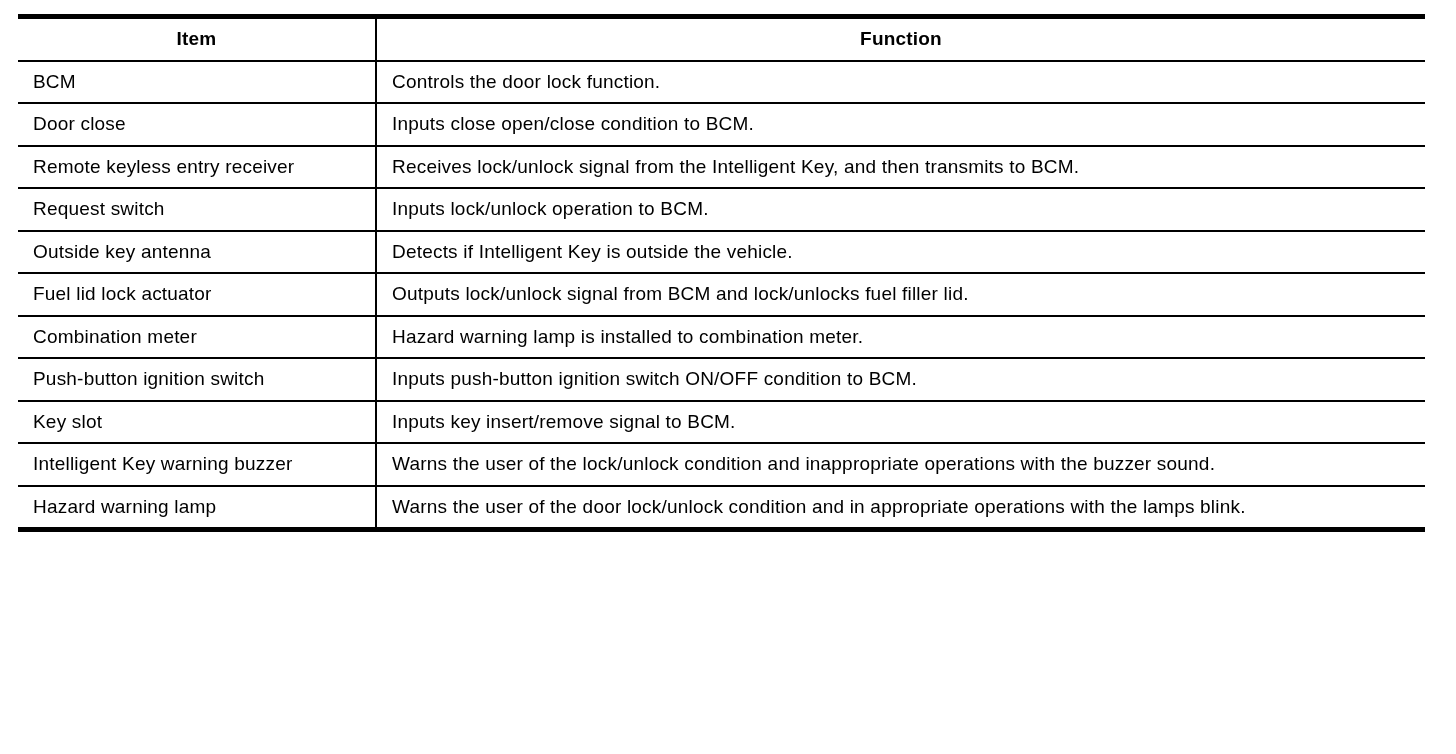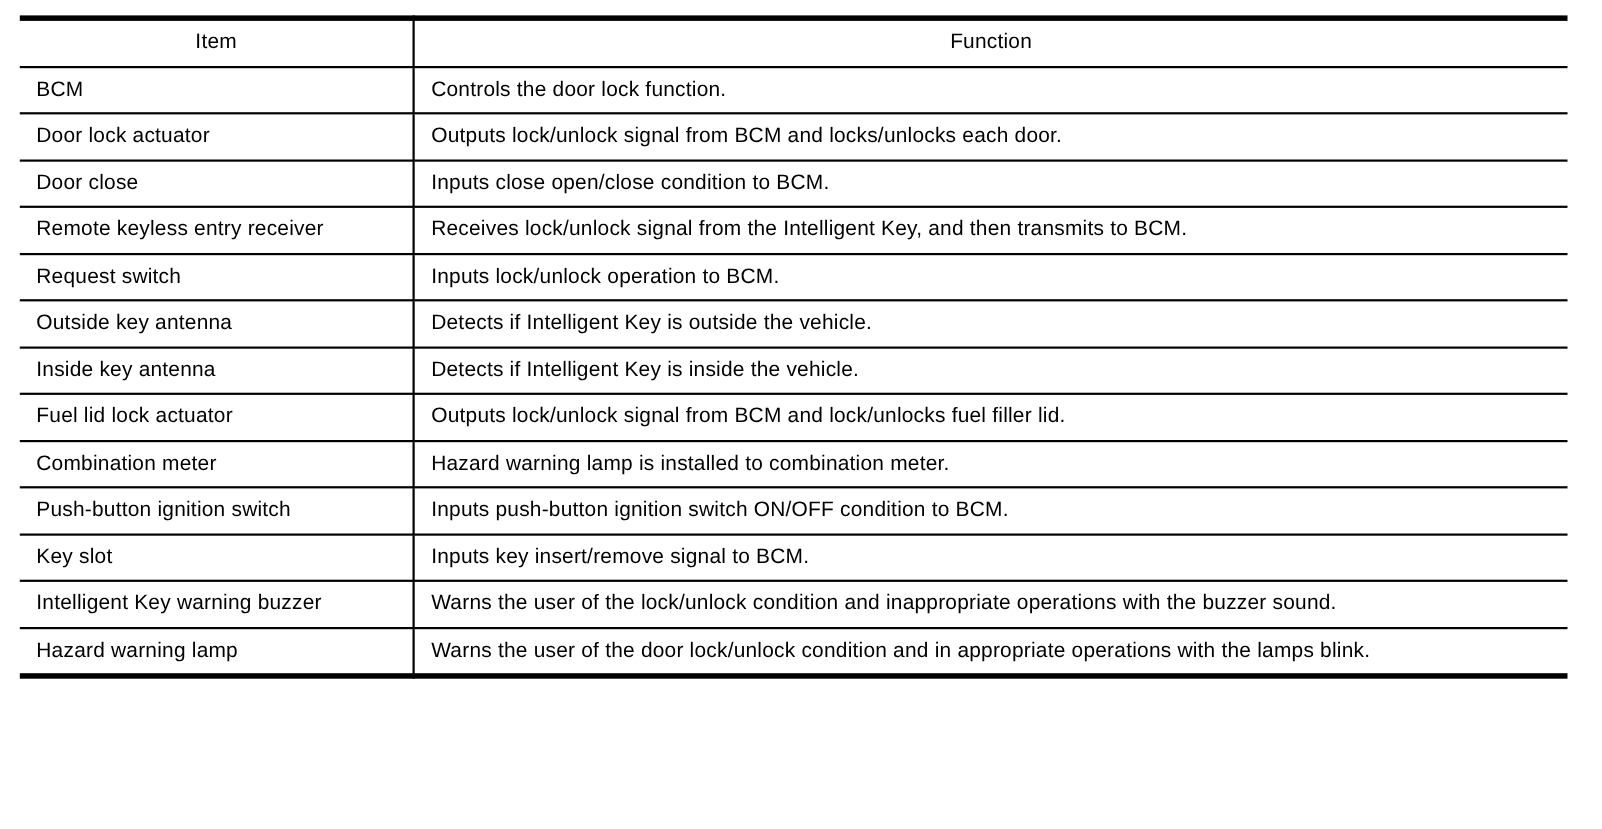--- a/index.html
+++ b/index.html
@@ -37,20 +37,21 @@
     border-bottom: 2px solid #000000;
     vertical-align: middle;
     font-weight: normal;
     white-space: nowrap;
     overflow: hidden;
   }
   table.spec-table col.col-item  { width: 358px; }
   table.spec-table col.col-func  { width: 1049px; }
   table.spec-table th {
     padding: 0;
+    font-weight: bold;
   }
   table.spec-table .item-cell,
   table.spec-table th.item-head {
     border-right: 2px solid #000000;
   }
 </style>
 </head>
 <body>
 
 <div class="page">
@@ -64,42 +65,34 @@
         <th class="item-head">Item</th>
         <th>Function</th>
       </tr>
     </thead>
     <tbody>
       <tr>
         <td class="item-cell">BCM</td>
         <td class="func-cell">Controls the door lock function.</td>
       </tr>
       <tr>
-        <td class="item-cell">Door lock actuator</td>
-        <td class="func-cell">Outputs lock/unlock signal from BCM and locks/unlocks each door.</td>
-      </tr>
-      <tr>
         <td class="item-cell">Door close</td>
         <td class="func-cell">Inputs close open/close condition to BCM.</td>
       </tr>
       <tr>
         <td class="item-cell">Remote keyless entry receiver</td>
         <td class="func-cell">Receives lock/unlock signal from the Intelligent Key, and then transmits to BCM.</td>
       </tr>
       <tr>
         <td class="item-cell">Request switch</td>
         <td class="func-cell">Inputs lock/unlock operation to BCM.</td>
       </tr>
       <tr>
         <td class="item-cell">Outside key antenna</td>
         <td class="func-cell">Detects if Intelligent Key is outside the vehicle.</td>
-      </tr>
-      <tr>
-        <td class="item-cell">Inside key antenna</td>
-        <td class="func-cell">Detects if Intelligent Key is inside the vehicle.</td>
       </tr>
       <tr>
         <td class="item-cell">Fuel lid lock actuator</td>
         <td class="func-cell">Outputs lock/unlock signal from BCM and lock/unlocks fuel filler lid.</td>
       </tr>
       <tr>
         <td class="item-cell">Combination meter</td>
         <td class="func-cell">Hazard warning lamp is installed to combination meter.</td>
       </tr>
       <tr>

